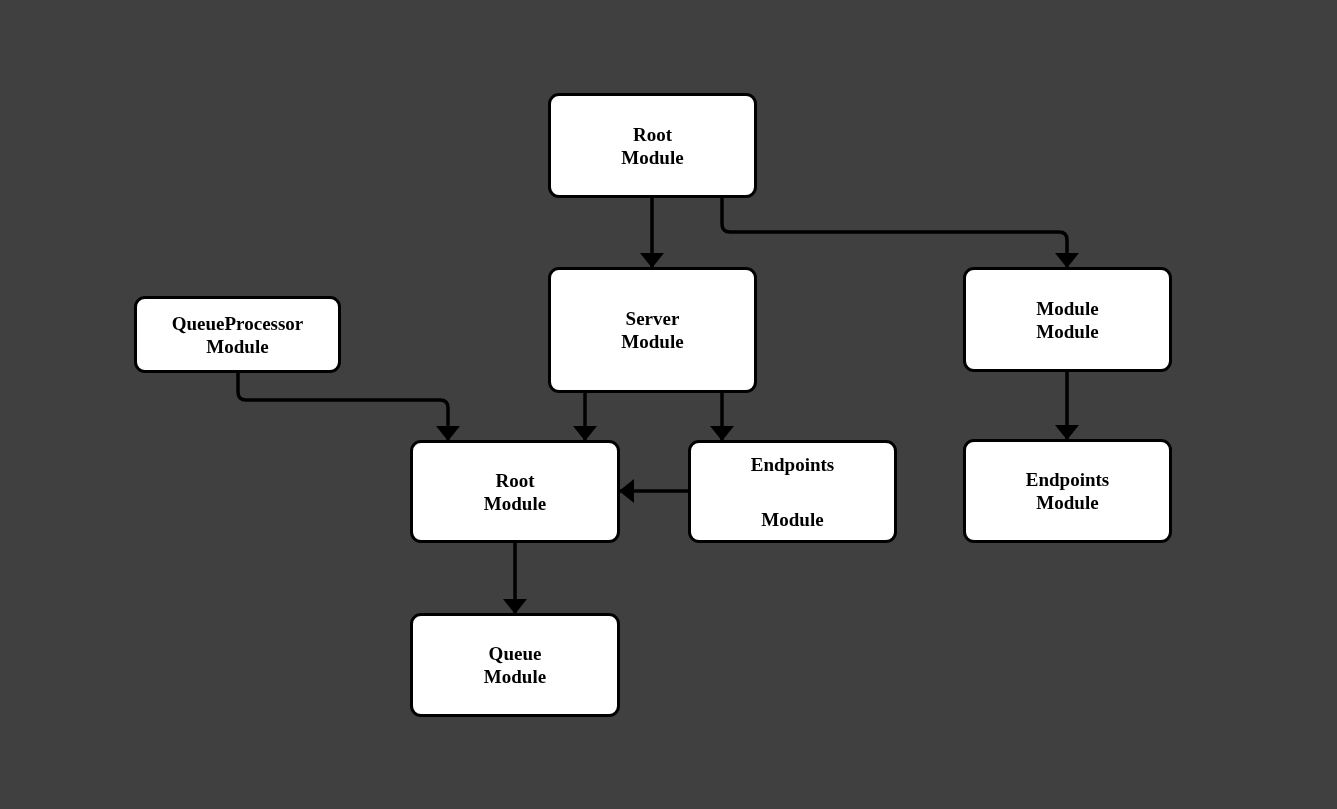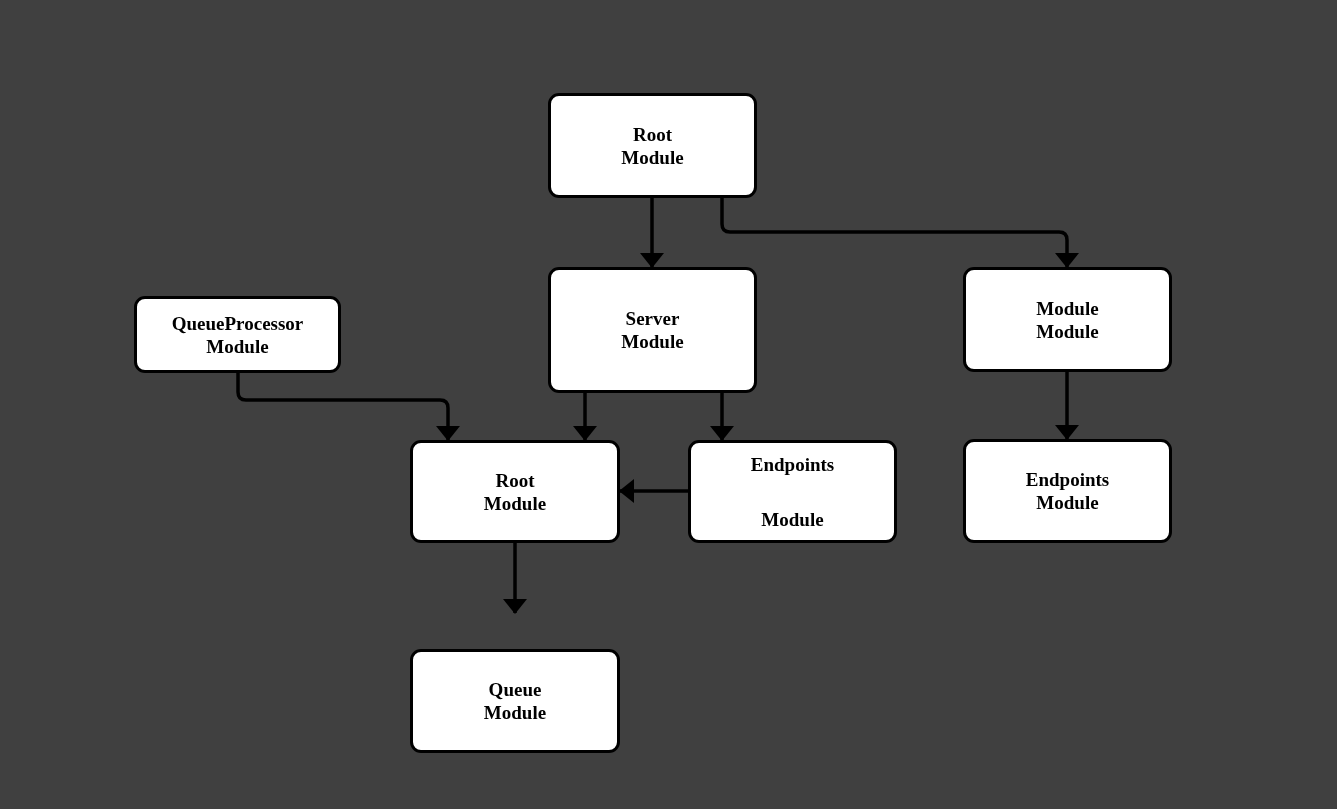--- a/index.html
+++ b/index.html
@@ -87,18 +87,18 @@
         <div>Module</div>
       </div>
       <div class="node" style="left: 688px; top: 440px; width: 209px; height: 103px; gap: 32px;">
         <div>Endpoints</div>
         <div>Module</div>
       </div>
       <div class="node" style="left: 963px; top: 439px; width: 209px; height: 104px;">
         <div>Endpoints</div>
         <div>Module</div>
       </div>
-      <div class="node" style="left: 410px; top: 613px; width: 210px; height: 104px; margin-top: 36px;">
+      <div class="node" style="left: 410px; top: 613px; width: 210px; height: 104px;">
         <div>Queue</div>
         <div>Module</div>
       </div>
     </div>
 </div>
 
 </body></html>

